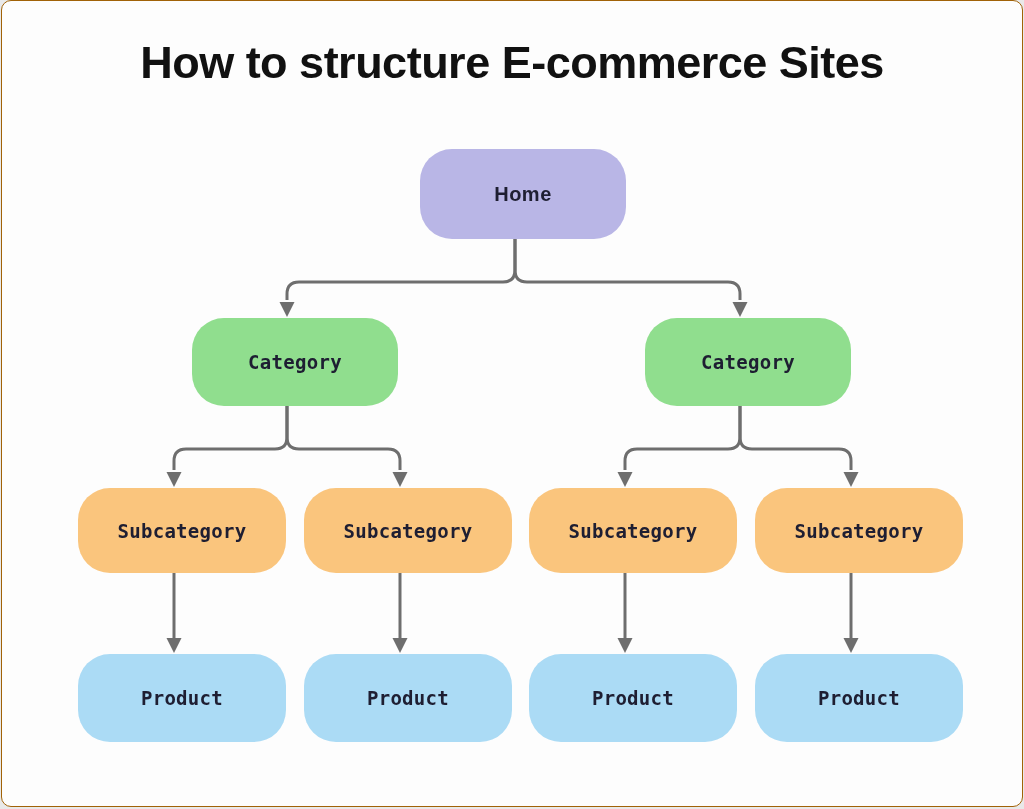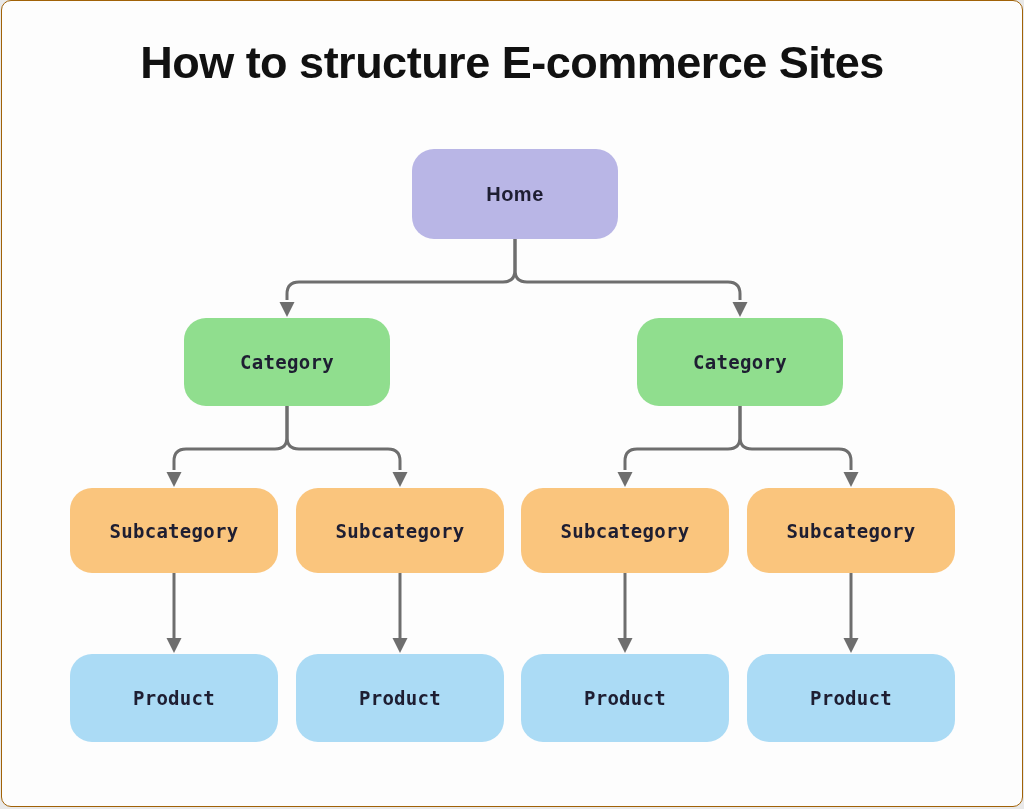--- a/index.html
+++ b/index.html
@@ -32,29 +32,30 @@
   }
   .edges-layer {
     position: absolute;
     top: 0; left: 0;
     width: 1024px;
     height: 809px;
     pointer-events: none;
   }
   .node {
     position: absolute;
-    border-radius: 22px;
+    border-radius: 32px;
     display: flex;
     align-items: center;
     justify-content: center;
     font-family: "DejaVu Sans Mono", monospace;
     font-weight: 700;
     font-size: 19px;
     letter-spacing: 0.3px;
     color: #1e1e32;
+    margin-left: 8px;
   }
   .node.home-font {
     font-family: "Liberation Sans", sans-serif;
     font-size: 20px;
     letter-spacing: 0.5px;
   }
   .n-home  { left: 410px; top: 148px; width: 206px; height: 90px; }
   .n-cat1  { left: 182px; top: 317px; width: 206px; height: 88px; }
   .n-cat2  { left: 635px; top: 317px; width: 206px; height: 88px; }
   .n-sub1  { left:  68px; top: 487px; width: 208px; height: 85px; }

